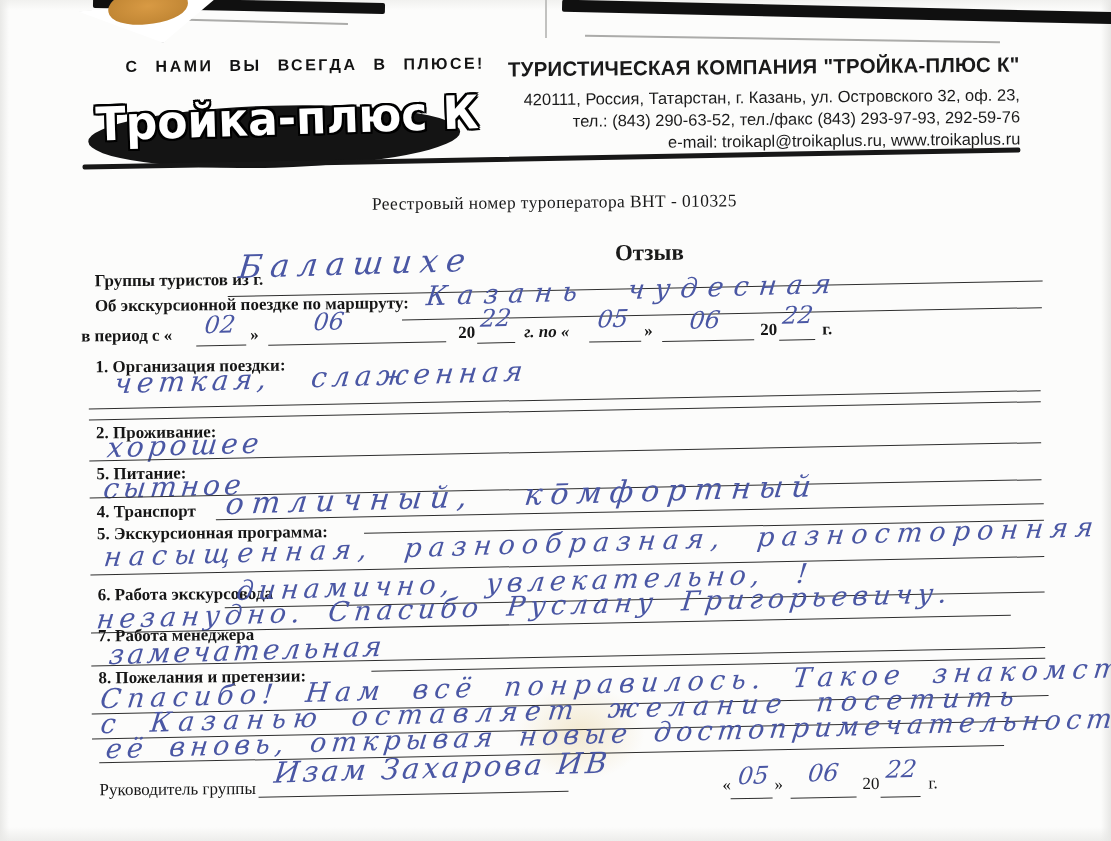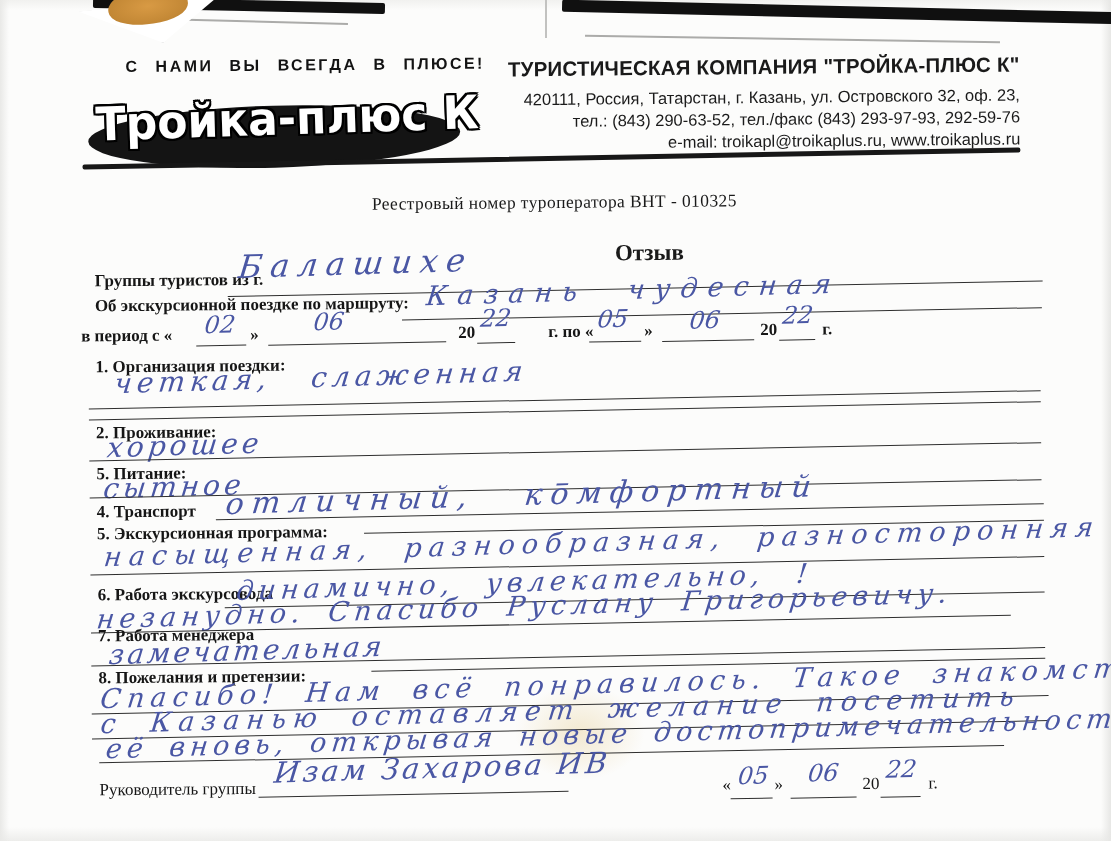--- a/index.html
+++ b/index.html
@@ -84,21 +84,21 @@
 
   <span class="lbl" style="left:81px;top:322px;">в период с «</span>
   <span class="hw" style="left:203px;top:308px;font-size:24px;">02</span>
   <div class="rule" style="left:196px;top:342px;width:50px;"></div>
   <span class="lbl" style="left:250px;top:322px;">»</span>
   <div class="rule" style="left:268px;top:342px;width:178px;"></div>
   <span class="hw" style="left:312px;top:306px;font-size:24px;">06</span>
   <span class="lbl" style="left:458px;top:322px;">20</span>
   <span class="hw" style="left:479px;top:304px;font-size:24px;">22</span>
   <div class="rule" style="left:477px;top:342px;width:38px;"></div>
-  <span class="lbl" style="left:548px;top:322px;">г. по «</span>
+  <span class="lbl" style="left:524px;top:322px;font-style:italic;">г. по «</span>
   <span class="hw" style="left:596px;top:306px;font-size:24px;">05</span>
   <div class="rule" style="left:589px;top:342px;width:52px;"></div>
   <span class="lbl" style="left:644px;top:322px;">»</span>
   <div class="rule" style="left:662px;top:342px;width:92px;"></div>
   <span class="hw" style="left:688px;top:308px;font-size:24px;">06</span>
   <span class="lbl" style="left:760px;top:322px;">20</span>
   <span class="hw" style="left:781px;top:304px;font-size:24px;">22</span>
   <div class="rule" style="left:779px;top:342px;width:36px;"></div>
   <span class="lbl" style="left:822px;top:322px;">г.</span>
 

